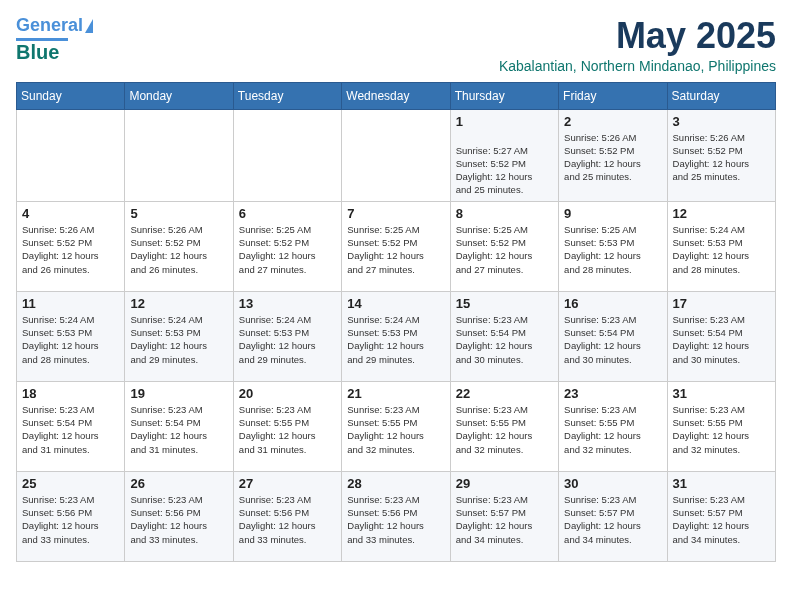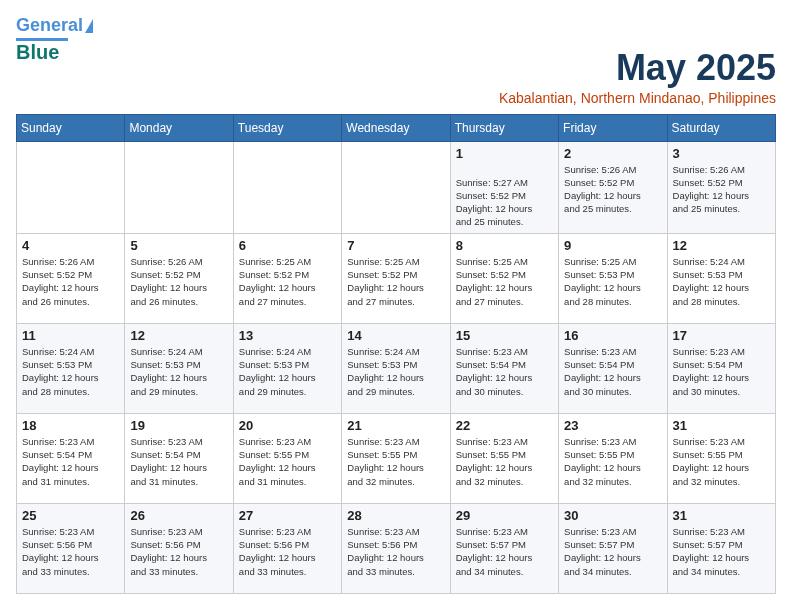--- a/index.html
+++ b/index.html
@@ -40,31 +40,30 @@
       vertical-align: middle;
     }
     .logo-line {
       width: 52px;
       height: 3px;
       background: #4a90d9;
       margin-top: 2px;
     }
     .title-block {
       text-align: right;
-      margin-top: 32px;
     }
     .month-title {
       font-size: 36px;
       font-weight: bold;
       color: #1a3a5c;
       line-height: 1.1;
     }
     .location {
       font-size: 14px;
-      color: #c2410c;
+      color: #0f766e;
       margin-top: 2px;
     }
     table {
       width: 100%;
       border-collapse: collapse;
       font-size: 11px;
     }
     thead tr th {
       background: #3572b0;
       color: #fff;

